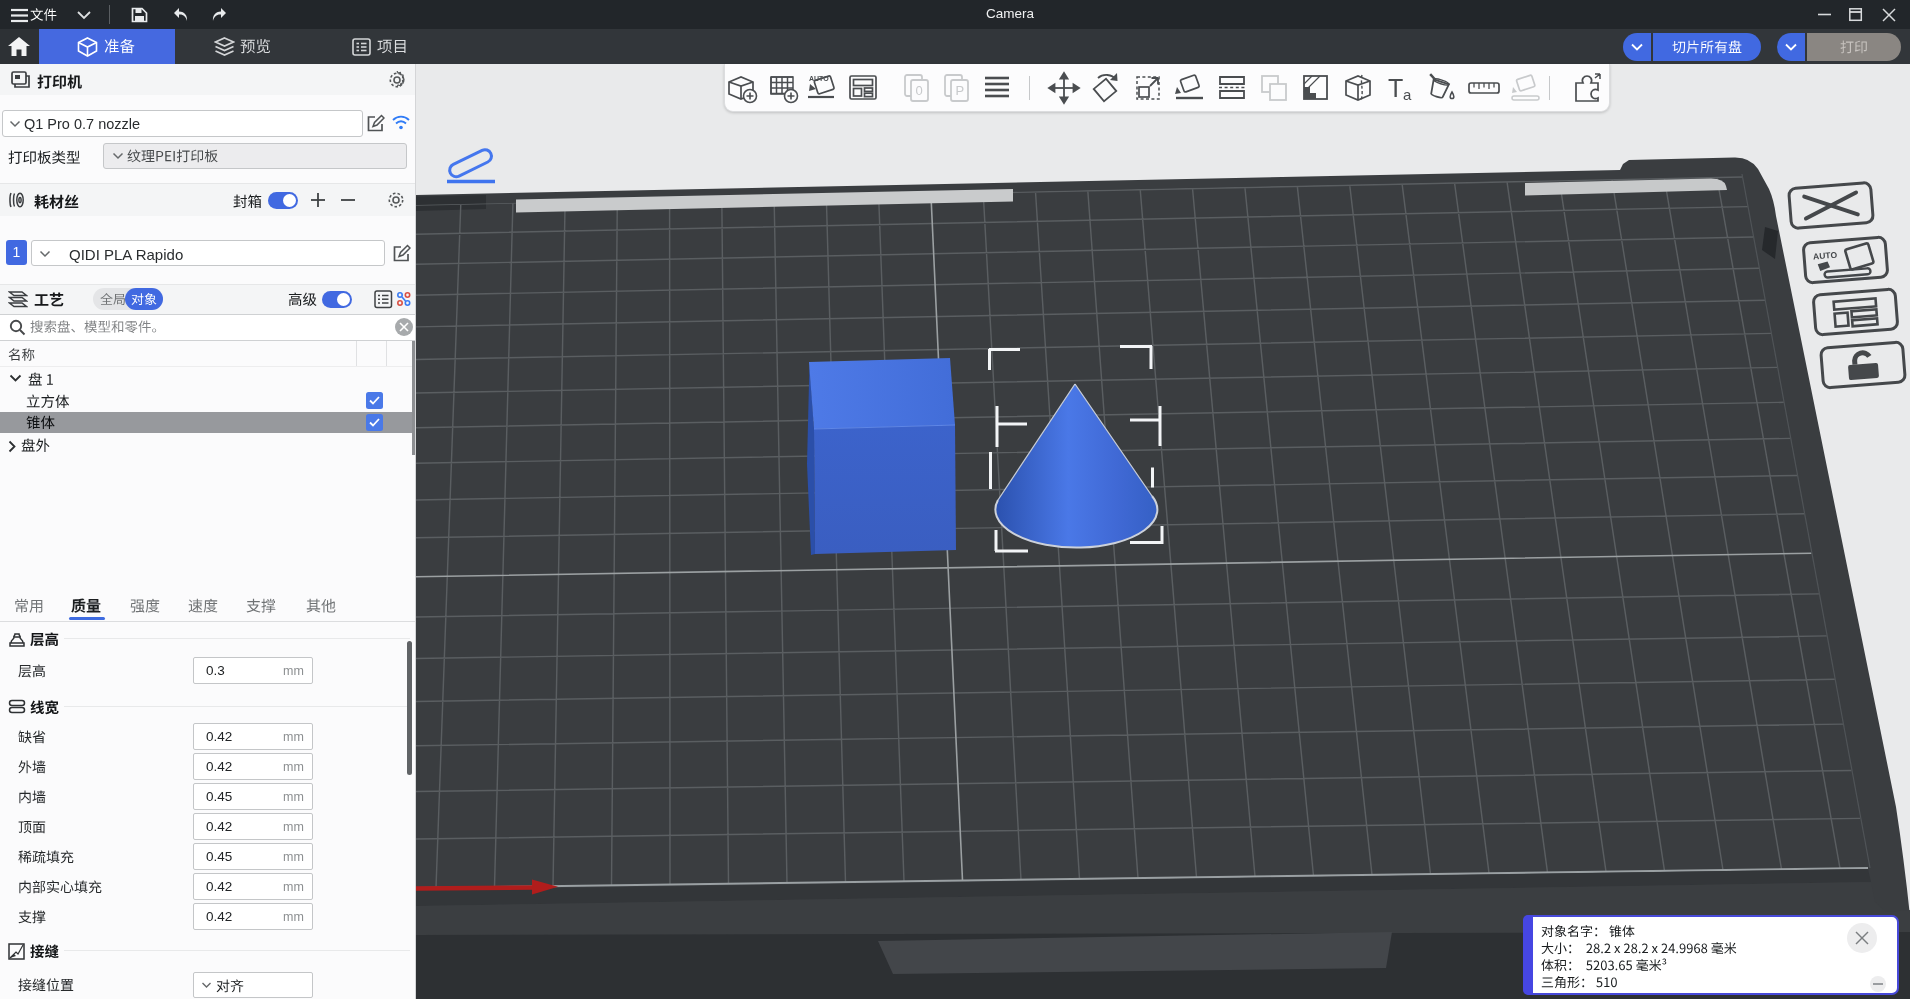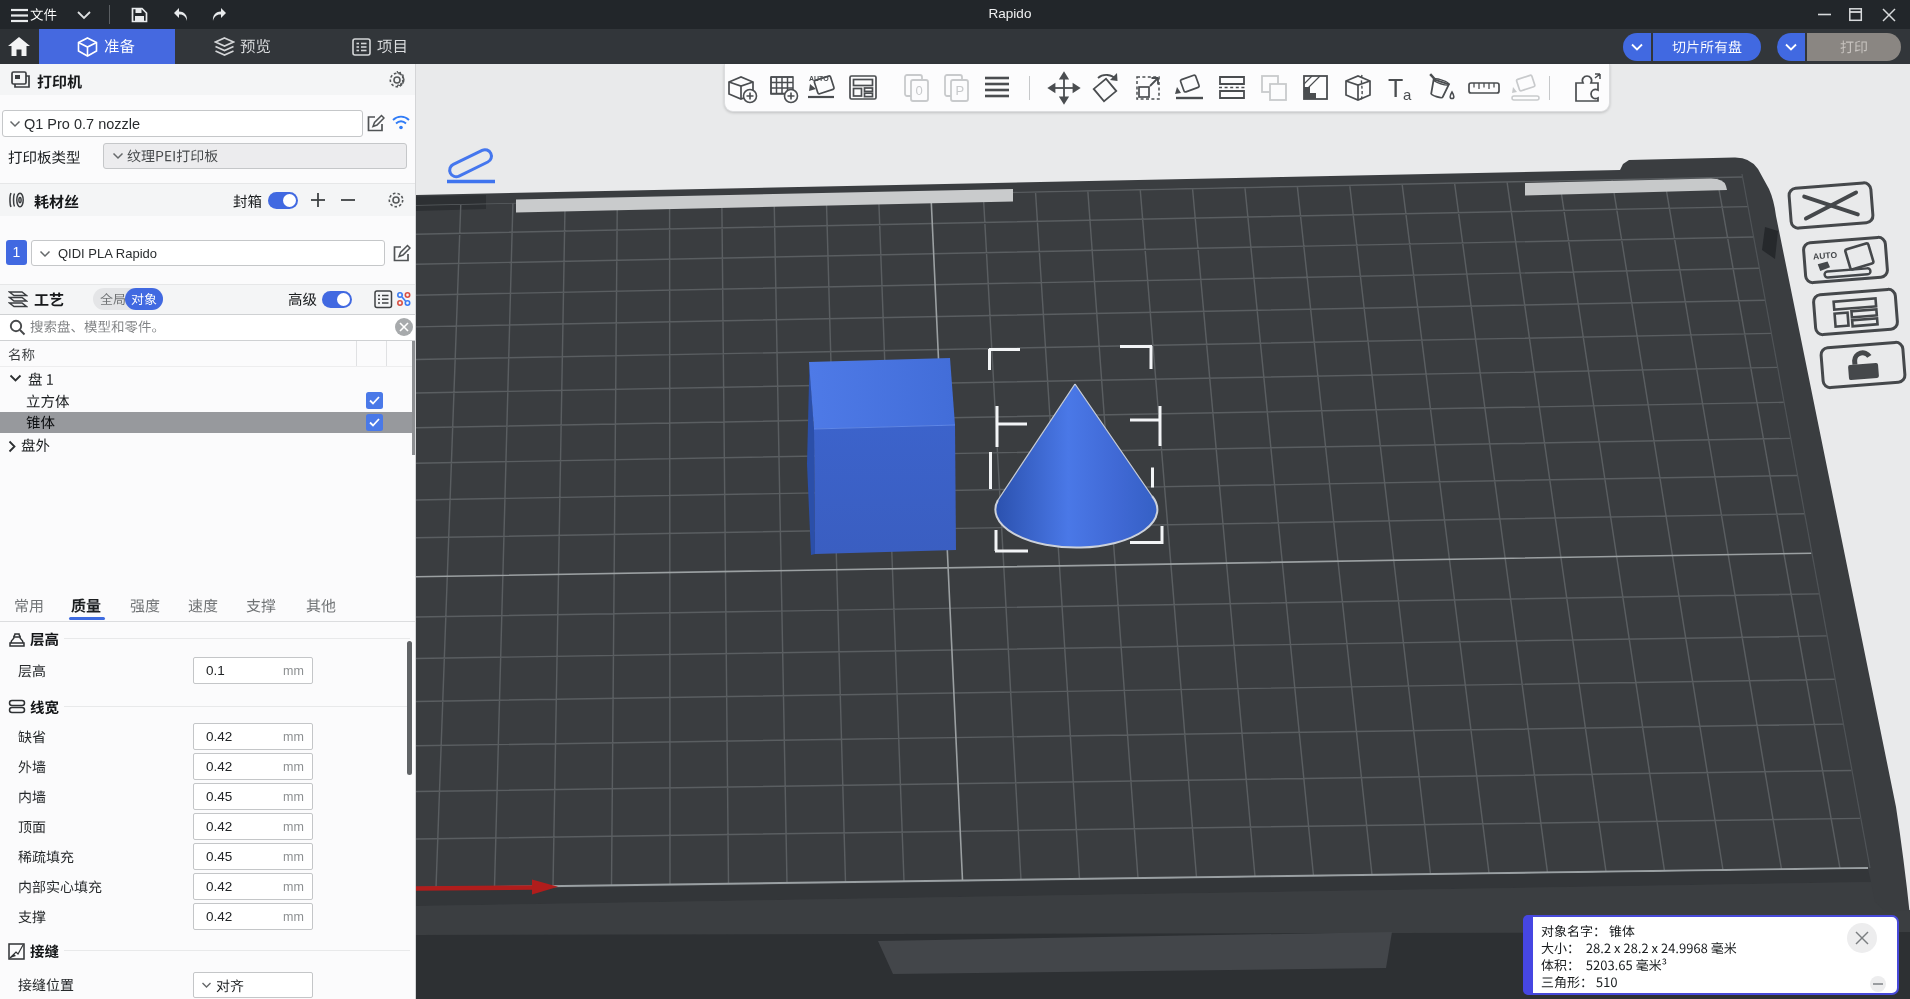--- a/index.html
+++ b/index.html
@@ -24,21 +24,21 @@
     <path d="M1.5 1.5 H11 L15.5 6 V14.5 H1.5 Z" fill="none" stroke="#e8eaec" stroke-width="1.7"></path>
     <rect x="4.5" y="1.5" width="6" height="4.5" fill="#e8eaec"></rect>
     <rect x="4" y="9" width="9" height="5.5" fill="#e8eaec"></rect>
   </svg>
 <svg class="abs" style="left:172px;top:7px" width="18" height="16">
     <path d="M7 1 L2 6 L7 11 L7 7.5 C11 7 14 9.5 15 14 C15.6 9 13 4.6 7 4.5 Z" fill="#e8eaec"></path>
   </svg>
 <svg class="abs" style="left:210px;top:7px" width="18" height="16">
     <path d="M11 1 L16 6 L11 11 L11 7.5 C7 7 4 9.5 3 14 C2.4 9 5 4.6 11 4.5 Z" fill="#e8eaec"></path>
   </svg>
-<div class="abs" style="left:960px;top:6px;width:100px;text-align:center;font-size:13.5px;color:#f0f1f2;">Rapido</div>
+<div class="abs" style="left:960px;top:6px;width:100px;text-align:center;font-size:13.5px;color:#f0f1f2;">Camera</div>
 <svg class="abs" style="left:1818px;top:13px" width="14" height="4">
     <line x1="0" y1="1.5" x2="13" y2="1.5" stroke="#d8dadc" stroke-width="1.6"></line>
   </svg>
 <svg class="abs" style="left:1849px;top:8px" width="14" height="14">
     <rect x="0.8" y="0.8" width="11.5" height="11.5" fill="none" stroke="#d8dadc" stroke-width="1.5"></rect>
     <line x1="0.8" y1="4" x2="12.3" y2="4" stroke="#d8dadc" stroke-width="1.8"></line>
   </svg>
 <svg class="abs" style="left:1882px;top:8px" width="14" height="14">
     <g stroke="#d8dadc" stroke-width="1.5">
       <line x1="1" y1="1" x2="13" y2="13"></line>
@@ -166,21 +166,21 @@
   </svg>
 <svg class="abs" style="left:387px;top:191px" width="18" height="18">
     <circle cx="9" cy="9" r="3" fill="none" stroke="#55585a" stroke-width="1.6"></circle>
     <circle cx="9" cy="9" r="6.7" fill="none" stroke="#55585a" stroke-width="1.6" stroke-dasharray="2.6 2.1"></circle>
   </svg>
 <div class="abs" style="left:6px;top:240px;width:21px;height:25px;background:#4169e1;border-radius:3px;color:#fff;font-size:14px;text-align:center;line-height:25px;">1</div>
 <div class="abs" style="left:31px;top:240px;width:354px;height:26px;background:#fff;border:1px solid #c5c7c9;border-radius:3px;"></div>
 <svg class="abs" style="left:39px;top:250px" width="12" height="8">
     <path d="M1.5 1.5 L6 6 L10.5 1.5" stroke="#66696b" stroke-width="1.5" fill="none"></path>
   </svg>
-<div class="abs" style="left:58px;top:246px;font-size:13px;color:#2a2d2f;">QIDI PLA Rapido</div>
+<div class="abs" style="left:69px;top:246px;font-size:15px;color:#2a2d2f;">QIDI PLA Rapido</div>
 <svg class="abs" style="left:392px;top:244px" width="19" height="19">
     <path d="M16 10 V16.5 H2.5 V3 H9" fill="none" stroke="#505355" stroke-width="1.7"></path>
     <path d="M7 12.5 L8.5 8.5 L15.5 1.5 L18 4 L11 11 Z" fill="none" stroke="#505355" stroke-width="1.5"></path>
   </svg>
 <div class="abs" style="left:0;top:284px;width:415px;height:1px;background:#e6e7e8;"></div>
 <div class="abs" style="left:0;top:285px;width:415px;height:29px;background:#f4f5f6;"></div>
 <svg class="abs" style="left:8px;top:291px" width="20" height="17">
     <g fill="none" stroke="#3b3e41" stroke-width="1.5">
       <path d="M6 4.5 L18.5 4.5 L14 1 L1.5 1 Z"></path>
       <path d="M6 8.5 L18.5 8.5 L14 5 L1.5 5 Z" transform="translate(0,1.5)"></path>
@@ -298,21 +298,21 @@
     </g>
   </svg>
 <svg style="position:absolute;left:30px;top:628.2px;overflow:visible" width="31" height="21">
     <path transform="translate(0,16.8)" d="M4.5 -6.6V-5.1H12.7V-6.6ZM3.4 -10.2H11.3V-9.0H3.4ZM1.7 -11.7V-7.4C1.7 -5.1 1.6 -1.8 0.3 0.4C0.7 0.6 1.5 1.0 1.9 1.3C3.2 -1.1 3.4 -4.9 3.4 -7.4V-7.5H13.1V-11.7ZM9.9 -2.0 10.6 -0.8 6.4 -0.6C7.0 -1.2 7.5 -1.9 7.9 -2.6H11.4ZM4.5 1.2C5.1 1.0 5.9 1.0 11.3 0.5C11.5 0.9 11.7 1.2 11.8 1.5L13.4 0.7C13.0 -0.1 12.1 -1.6 11.4 -2.6H13.7V-4.1H3.7V-2.6H5.8C5.4 -1.8 4.9 -1.1 4.7 -0.9C4.4 -0.6 4.1 -0.3 3.9 -0.3C4.1 0.2 4.4 0.9 4.5 1.2Z M19.0 -7.8H24.6V-7.0H19.0ZM17.2 -8.9V-5.8H26.4V-8.9ZM20.5 -12.0 20.9 -11.0H15.3V-9.5H28.2V-11.0H22.9L22.3 -12.4ZM18.5 -3.3V0.6H20.1V-0.0H24.3C24.5 0.3 24.7 0.8 24.8 1.2C25.8 1.2 26.5 1.2 27.1 1.0C27.6 0.8 27.8 0.5 27.8 -0.3V-5.2H15.7V1.3H17.4V-3.8H26.1V-0.3C26.1 -0.1 26.0 -0.1 25.8 -0.1H24.8V-3.3ZM20.1 -2.1H23.3V-1.2H20.1Z" fill="#141618"></path>
   </svg>
 <div class="abs" style="left:64px;top:638px;width:346px;height:1px;background:#e8e9ea;"></div>
 <svg style="position:absolute;left:18px;top:659.8px;overflow:visible" width="30" height="21">
     <path transform="translate(0,16.2)" d="M4.3 -6.4V-5.4H12.2V-6.4ZM2.9 -10.2H11.4V-8.5H2.9ZM1.9 -11.1V-7.0C1.9 -4.8 1.7 -1.6 0.4 0.6C0.7 0.7 1.2 0.9 1.4 1.1C2.7 -1.2 2.9 -4.6 2.9 -7.0V-7.6H12.4V-11.1ZM4.0 0.9C4.5 0.7 5.1 0.7 11.2 0.3C11.5 0.6 11.6 1.0 11.8 1.2L12.8 0.8C12.3 -0.1 11.3 -1.6 10.5 -2.6L9.6 -2.3C10.0 -1.8 10.4 -1.2 10.7 -0.6L5.3 -0.3C6.1 -1.0 6.8 -2.0 7.5 -3.1H13.2V-4.0H3.3V-3.1H6.1C5.5 -2.0 4.7 -1.0 4.5 -0.7C4.2 -0.4 3.9 -0.1 3.7 -0.1C3.8 0.2 4.0 0.7 4.0 0.9Z M18.0 -7.8H24.1V-6.6H18.0ZM17.0 -8.6V-5.8H25.2V-8.6ZM20.2 -11.6 20.6 -10.3H14.8V-9.4H27.1V-10.3H21.7C21.6 -10.8 21.4 -11.3 21.2 -11.8ZM15.3 -5.0V1.1H16.4V-4.1H25.6V0.0C25.6 0.2 25.6 0.2 25.4 0.2C25.2 0.2 24.6 0.2 24.0 0.2C24.1 0.4 24.2 0.8 24.3 1.0C25.2 1.0 25.8 1.0 26.2 0.9C26.5 0.7 26.7 0.5 26.7 0.0V-5.0ZM17.9 -3.3V0.3H18.9V-0.4H23.9V-3.3ZM18.9 -2.5H22.9V-1.2H18.9Z" fill="#26292b"></path>
   </svg>
 <div class="abs" style="left:193px;top:657px;width:120px;height:27px;background:#fff;border:1px solid #c4c6c8;border-radius:2px;"></div>
-<div class="abs" style="left:206px;top:663px;font-size:13.5px;color:#202325;">0.1</div>
+<div class="abs" style="left:206px;top:663px;font-size:13.5px;color:#202325;">0.3</div>
 <div class="abs" style="left:283px;top:664px;font-size:12.5px;color:#8d9092;">mm</div>
 <svg class="abs" style="left:8px;top:699px" width="18" height="15">
     <g fill="none" stroke="#2f3234" stroke-width="1.5">
       <rect x="1.5" y="1.5" width="15" height="5" rx="2.5"></rect>
       <rect x="1.5" y="8.5" width="15" height="5" rx="2.5"></rect>
     </g>
   </svg>
 <svg style="position:absolute;left:30px;top:696.2px;overflow:visible" width="31" height="21">
     <path transform="translate(0,16.8)" d="M0.7 -1.0 1.0 0.6C2.5 0.1 4.2 -0.5 5.9 -1.1L5.6 -2.5C3.8 -1.9 1.9 -1.3 0.7 -1.0ZM10.3 -11.3C10.8 -10.9 11.6 -10.3 12.0 -9.9L13.1 -10.9C12.7 -11.3 11.8 -11.8 11.3 -12.2ZM1.1 -6.0C1.3 -6.1 1.7 -6.2 2.9 -6.4C2.5 -5.7 2.0 -5.1 1.8 -4.9C1.3 -4.4 1.0 -4.1 0.6 -4.0C0.8 -3.6 1.1 -2.8 1.2 -2.5C1.6 -2.7 2.1 -2.8 5.7 -3.5C5.7 -3.9 5.7 -4.5 5.7 -5.0L3.4 -4.6C4.4 -5.8 5.4 -7.1 6.2 -8.5L4.8 -9.4C4.5 -8.9 4.2 -8.3 3.9 -7.8L2.7 -7.8C3.5 -8.9 4.3 -10.2 4.9 -11.5L3.2 -12.3C2.7 -10.6 1.7 -8.9 1.4 -8.4C1.1 -8.0 0.8 -7.7 0.5 -7.6C0.7 -7.1 1.0 -6.3 1.1 -6.0ZM12.5 -5.1C12.1 -4.4 11.5 -3.8 10.9 -3.2C10.7 -3.8 10.6 -4.4 10.5 -5.1L13.8 -5.7L13.6 -7.2L10.3 -6.6L10.2 -8.0L13.5 -8.5L13.2 -10.0L10.1 -9.6C10.0 -10.5 10.0 -11.4 10.0 -12.4H8.3C8.3 -11.4 8.3 -10.3 8.4 -9.3L6.3 -9.0L6.5 -7.4L8.5 -7.7L8.6 -6.3L5.9 -5.8L6.2 -4.3L8.8 -4.8C9.0 -3.8 9.2 -2.9 9.4 -2.1C8.2 -1.3 6.9 -0.8 5.4 -0.3C5.8 0.1 6.3 0.7 6.5 1.1C7.7 0.7 8.9 0.1 10.0 -0.6C10.6 0.6 11.3 1.3 12.2 1.3C13.4 1.3 13.8 0.8 14.1 -1.0C13.7 -1.2 13.2 -1.5 12.9 -1.9C12.8 -0.8 12.7 -0.4 12.4 -0.4C12.1 -0.4 11.7 -0.8 11.4 -1.6C12.4 -2.4 13.3 -3.3 14.0 -4.4Z M17.1 -6.2V-1.6H18.9V-4.7H24.5V-1.8H26.4V-6.2ZM20.4 -12.0 20.8 -11.2H15.5V-8.0H17.1V-7.3H19.0V-6.5H20.7V-7.3H22.8V-6.5H24.6V-7.3H26.4V-8.0H28.0V-11.2H22.9C22.7 -11.6 22.5 -12.1 22.3 -12.5ZM22.8 -9.3V-8.6H20.7V-9.3H19.0V-8.6H17.1V-9.7H26.3V-8.6H24.6V-9.3ZM20.4 -4.3V-3.1C20.4 -2.2 20.0 -0.9 14.9 0.0C15.4 0.4 15.9 1.1 16.2 1.5C19.6 0.7 21.2 -0.4 21.9 -1.4V-0.8C21.9 0.7 22.3 1.1 24.2 1.1C24.5 1.1 26.0 1.1 26.4 1.1C27.9 1.1 28.4 0.6 28.6 -1.5C28.1 -1.6 27.4 -1.9 27.0 -2.1C27.0 -0.6 26.9 -0.3 26.3 -0.3C25.9 -0.3 24.7 -0.3 24.4 -0.3C23.8 -0.3 23.6 -0.4 23.6 -0.8V-2.8H22.3L22.3 -3.1V-4.3Z" fill="#141618"></path>
   </svg>

